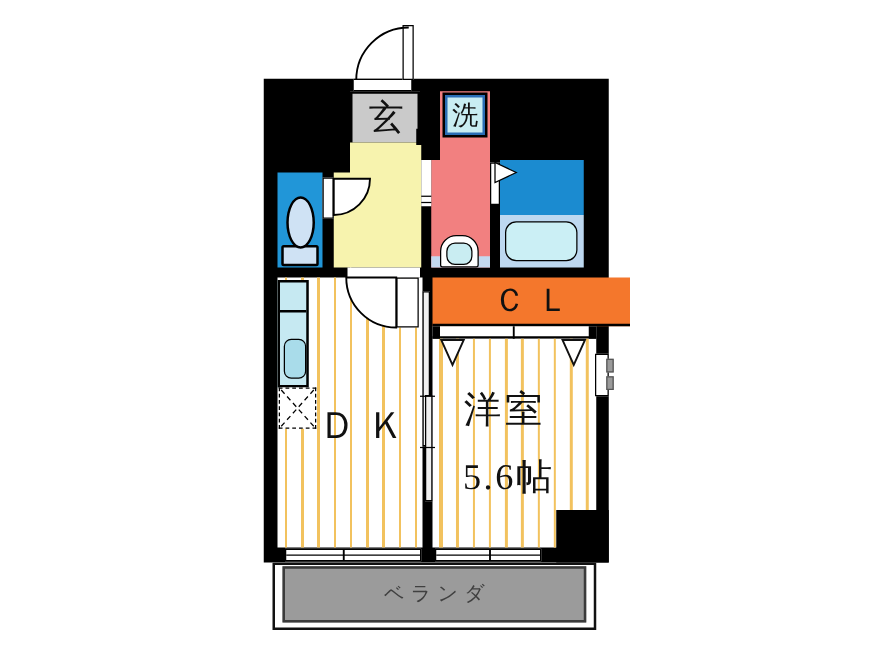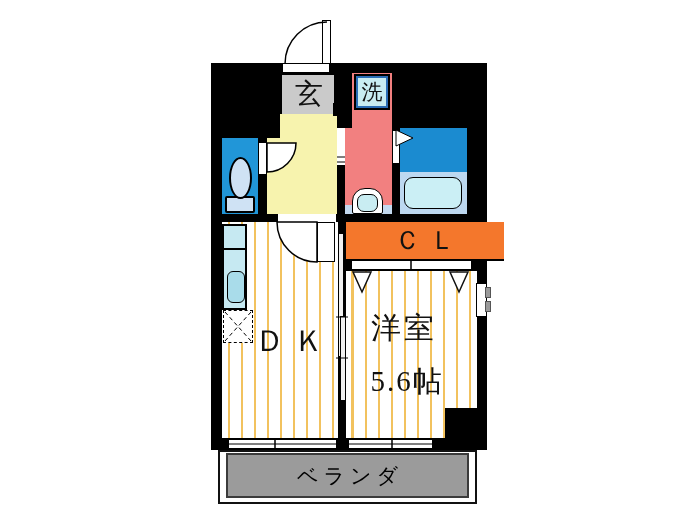--- a/index.html
+++ b/index.html
@@ -52,21 +52,21 @@
   .right-window{left:476px;top:283px;width:11px;height:34px;background:#fff;border:1px solid #000;}
   .rw-nub1{left:485px;top:287px;width:6px;height:11px;background:var(--fp-window_nub,#9a9a9a);border:1px solid #555;}
   .rw-nub2{left:485px;top:301px;width:6px;height:11px;background:var(--fp-window_nub,#9a9a9a);border:1px solid #555;}
   .corner-block{left:445px;top:408px;width:42px;height:42px;background:var(--fp-wall,#000);}
   .win-bottom{background:#fff;border:1px solid #000;top:439px;height:10px;}
   .win-left{left:228px;width:109px;}
   .win-right{left:348px;width:85px;}
   .veranda-outer{left:218px;top:450px;width:259px;height:54px;background:#fff;border:2px solid #111;}
   .veranda-deck{left:226px;top:453px;width:243px;height:45px;background:var(--fp-veranda,#9b9b9b);border:2px solid #3b3b3b;
                 display:flex;align-items:center;justify-content:center;}
-  .veranda-deck span{font-size:21px;letter-spacing:5px;margin-right:-5px;color:#000000;font-weight:500;}
+  .veranda-deck span{font-size:16px;letter-spacing:5px;margin-right:-5px;color:#404040;font-weight:500;}
   .entr-thresh{left:283px;top:63px;width:46px;height:10px;background:#fff;border-top:1px solid #000;border-bottom:1px solid #000;}
   .entr-leaf{left:322px;top:20px;width:9px;height:44px;background:#fff;border:1.5px solid #000;}
   
   .lbl{position:absolute;color:#111;white-space:nowrap;transform:translate(-50%,-50%);z-index:7;}
   .lbl-genkan{left:309px;top:94px;font-size:28px;font-weight:500;}
   .serif{font-family:"Liberation Serif","DejaVu Serif",serif;}
   .lbl-dk{left:278px;top:341px;font-size:30px;letter-spacing:9px;margin-left:16px;}
   .lbl-dksize{left:281px;top:375px;font-size:29px;letter-spacing:2px;}
   .lbl-west{left:404px;top:328px;font-size:30px;letter-spacing:3px;}
   .lbl-westsize{left:407px;top:370px;font-size:29px;letter-spacing:2px;margin-top:12px;}

